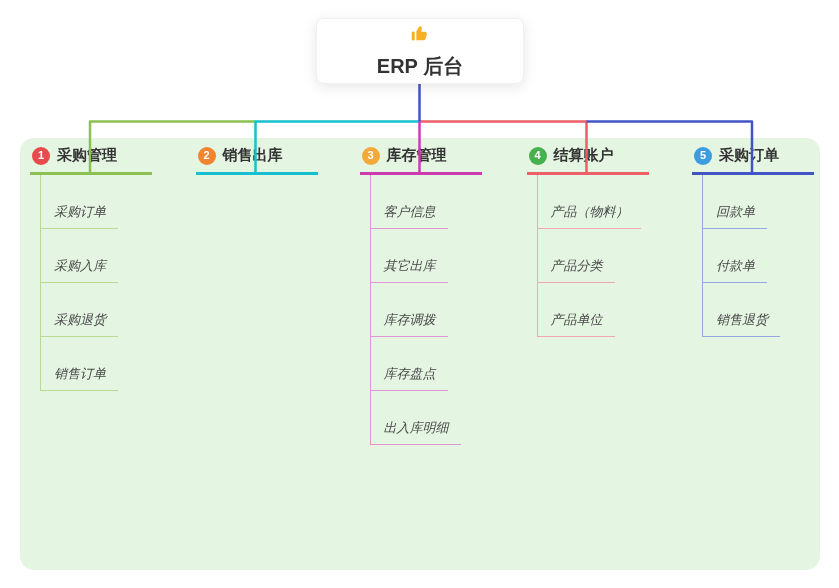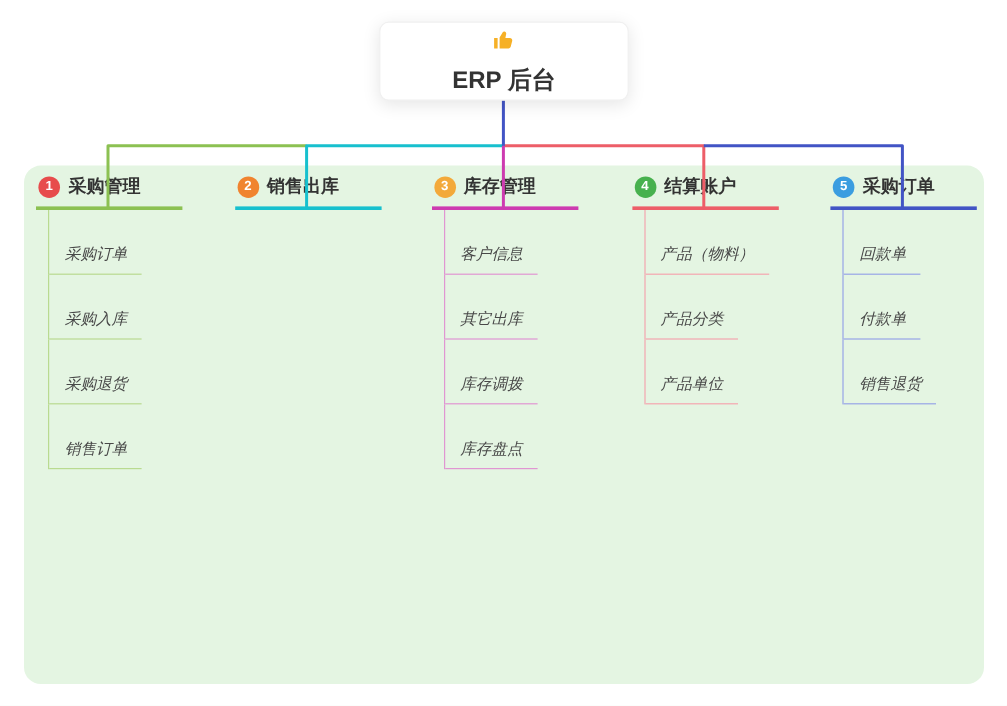--- a/index.html
+++ b/index.html
@@ -108,20 +108,23 @@
           </li>
         <li class="child">
             <span class="child-label">其它出库</span>
           </li>
         <li class="child">
             <span class="child-label">库存调拨</span>
           </li>
         <li class="child">
             <span class="child-label">库存盘点</span>
           </li>
+        <li class="child">
+            <span class="child-label">出入库明细</span>
+          </li>
       </ul>
     </div>
 
     <div class="col col-4">
       <div class="branch-header">
         <span class="badge">4</span>
         <span class="branch-title">结算账户</span>
       </div>
       <ul class="children">
         <li class="child">

